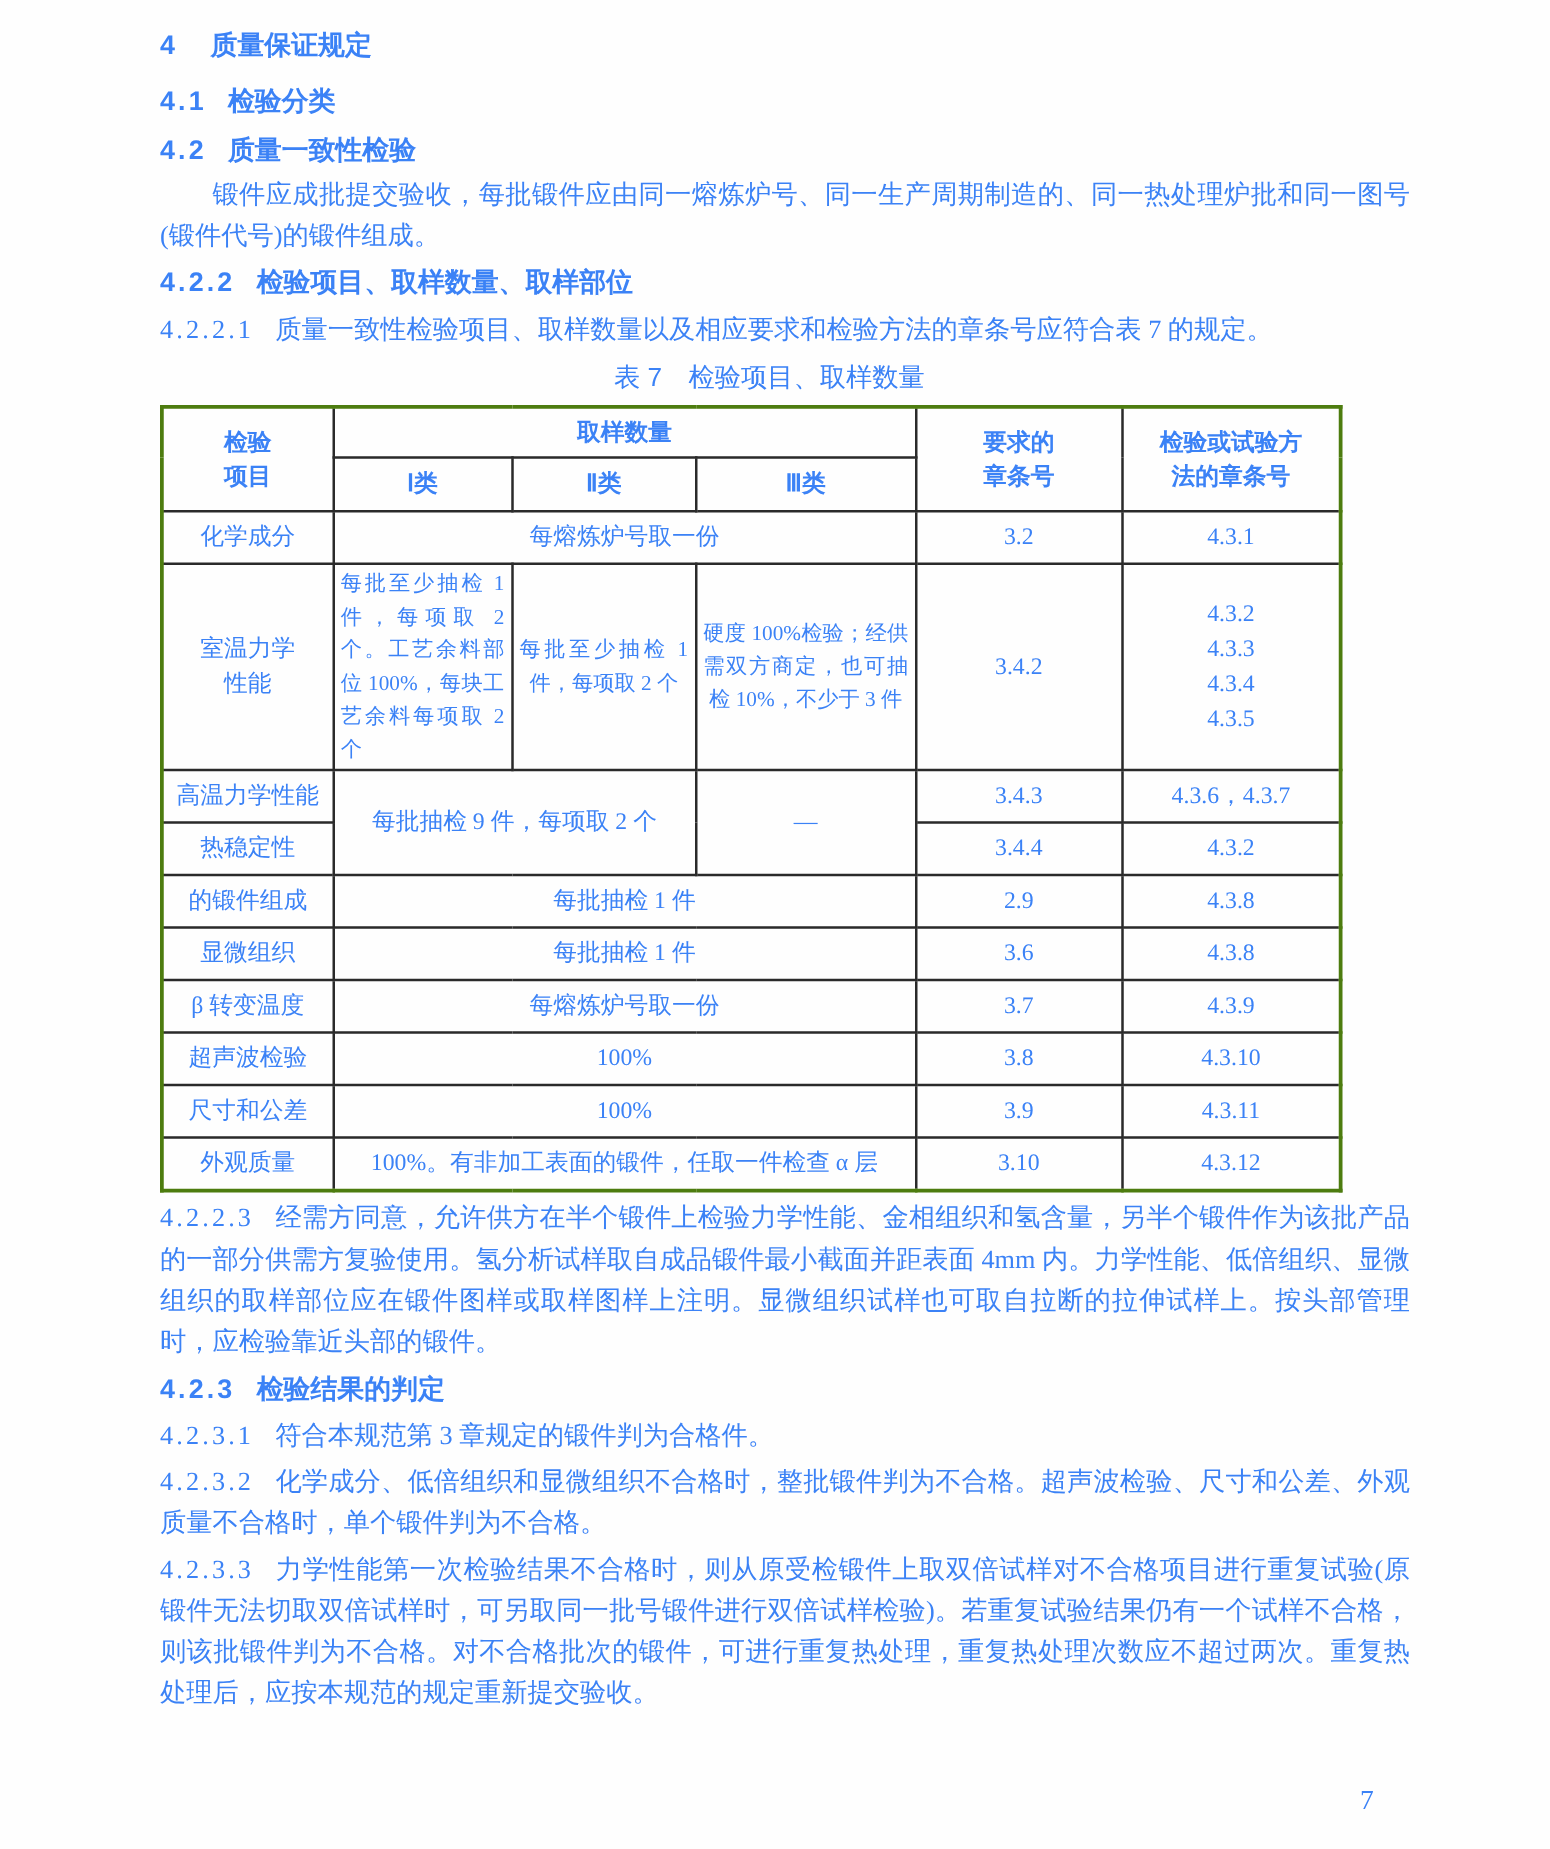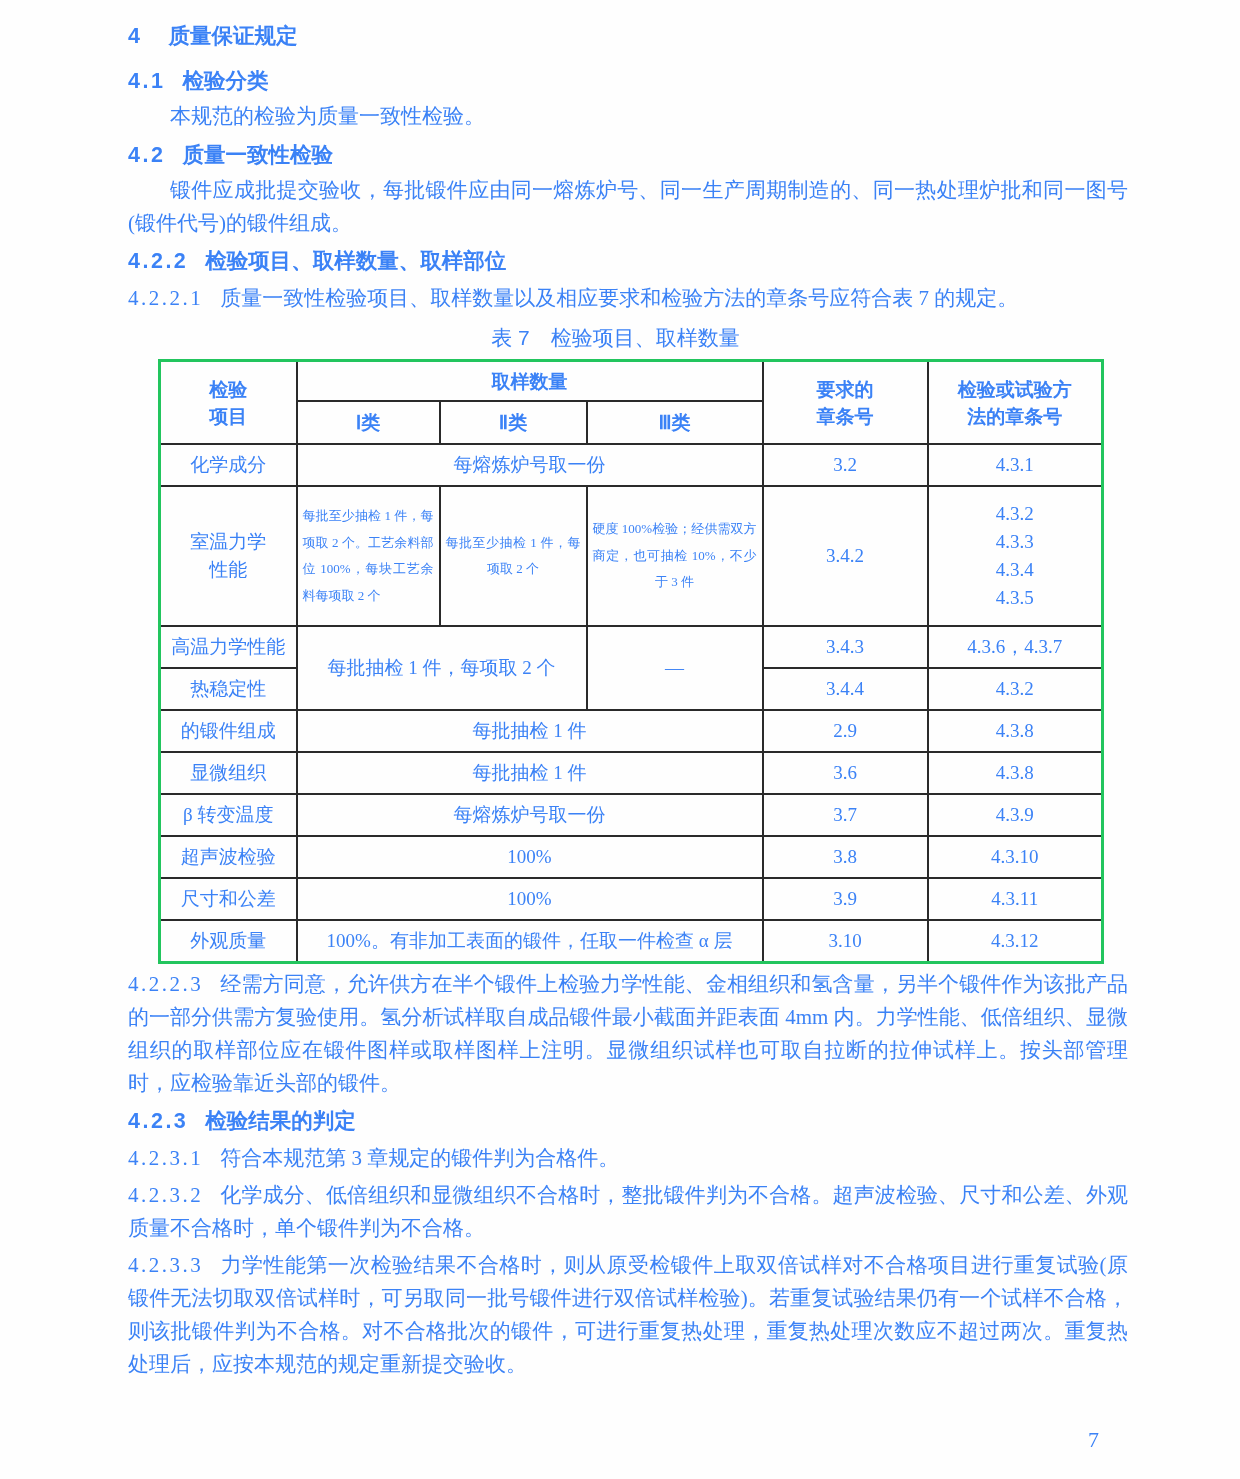--- a/index.html
+++ b/index.html
@@ -29,37 +29,37 @@
   .h3{margin-top:5px;margin-bottom:2px;}
   .num{letter-spacing:2.5px;margin-right:17px;}
   .h1 .num{margin-right:26px;}
   .tbl-title{
     font-family:"Liberation Sans", sans-serif;
     font-weight:normal;font-size:21px;line-height:30px;
     text-align:center;margin:8px 0 6px 0;width:975px;
   }
   table.tbl{
     border-collapse:collapse;table-layout:fixed;
-    margin-left:30px;width:943px;
-    border:3px solid #22c55e;
+    width:943px;
+    border:3px solid #4d7c0f;
   }
   .tbl td{
     border:2px solid #2a2a2a;
     font-size:19px;line-height:28px;
     text-align:center;vertical-align:middle;
     padding:2px 5px;
     white-space:pre-line;
     overflow:hidden;
   }
   .tbl td.th{
     font-family:"Liberation Sans", sans-serif;
     font-weight:bold;line-height:27px;
   }
   .tbl td.wrapcell{
-    white-space:normal;font-size:13px;line-height:26.5px;
+    white-space:normal;font-size:17px;line-height:26.5px;
   }
   .tbl td.leftcell{text-align:justify;}
   .tbl td.ctrjust{text-align:justify;text-align-last:center;}
   .r-h1 td{height:34px;}
   .r-h2 td{height:37px;}
   .r-std td{height:36px;}
   .r-tall td{height:134px;}
   .pageno{
     position:absolute;left:1088px;top:1425px;
     font-size:22px;line-height:30px;
@@ -68,21 +68,20 @@
 </head>
 <body>
 
 <div class="page">
   <div class="content">
 
     <p class="hd h1"><span class="num">4</span><span>质量保证规定</span></p>
 
     <p class="hd h2"><span class="num">4.1</span><span>检验分类</span></p>
 
-    <p class="bp indent">本规范的检验为质量一致性检验。</p>
 
     <p class="hd h2"><span class="num">4.2</span><span>质量一致性检验</span></p>
 
 
     <p class="bp indent">锻件应成批提交验收，每批锻件应由同一熔炼炉号、同一生产周期制造的、同一热处理炉批和同一图号(锻件代号)的锻件组成。</p>
 
     <p class="hd h3"><span class="num">4.2.2</span><span>检验项目、取样数量、取样部位</span></p>
 
     <p class="bp pnum"><span class="num">4.2.2.1</span><span>质量一致性检验项目、取样数量以及相应要求和检验方法的章条号应符合表 7 的规定。</span></p>
 
@@ -128,21 +127,21 @@
           <td class="wrapcell ctrjust">硬度 100%检验；经供需双方商定，也可抽检 10%，不少于 3 件</td>
           <td>3.4.2</td>
           <td>4.3.2
 4.3.3
 4.3.4
 4.3.5</td>
         </tr>
 
         <tr class="r-std">
           <td>高温力学性能</td>
-          <td colspan="2" rowspan="2">每批抽检 1 件，每项取 2 个</td>
+          <td colspan="2" rowspan="2">每批抽检 9 件，每项取 2 个</td>
           <td rowspan="2">—</td>
           <td>3.4.3</td>
           <td>4.3.6，4.3.7</td>
         </tr>
         <tr class="r-std">
           <td>热稳定性</td>
           <td>3.4.4</td>
           <td>4.3.2</td>
         </tr>
 

